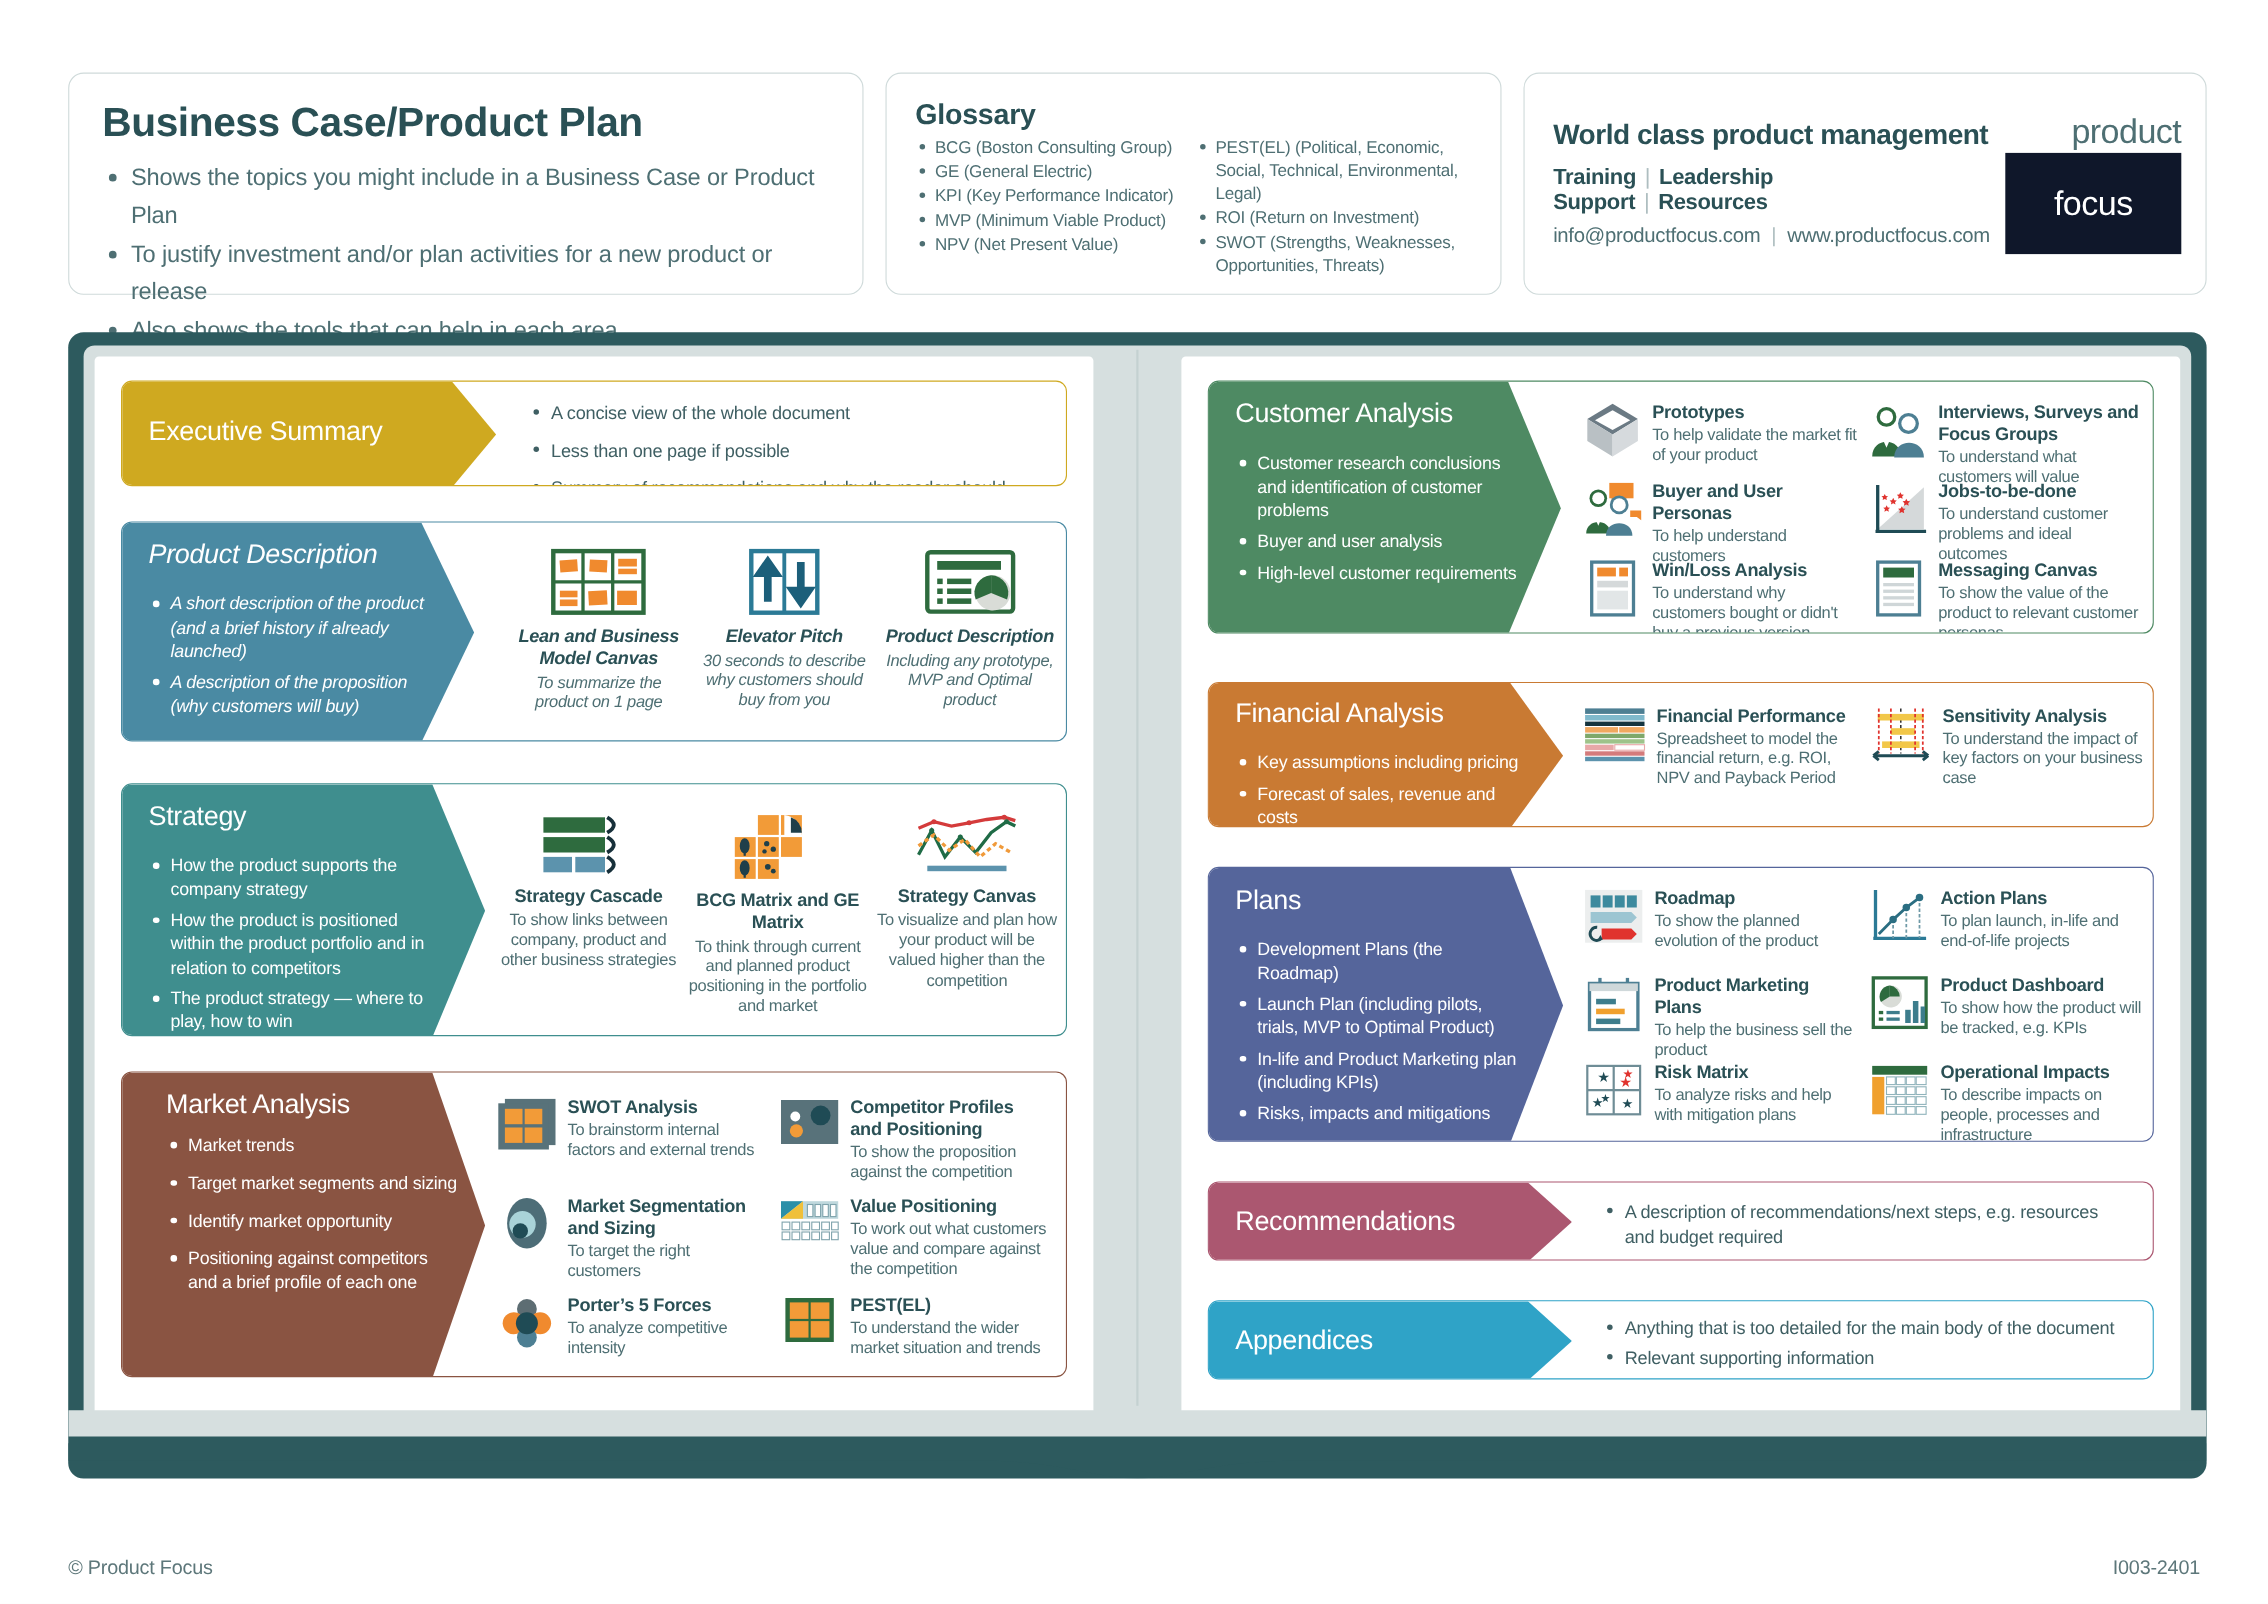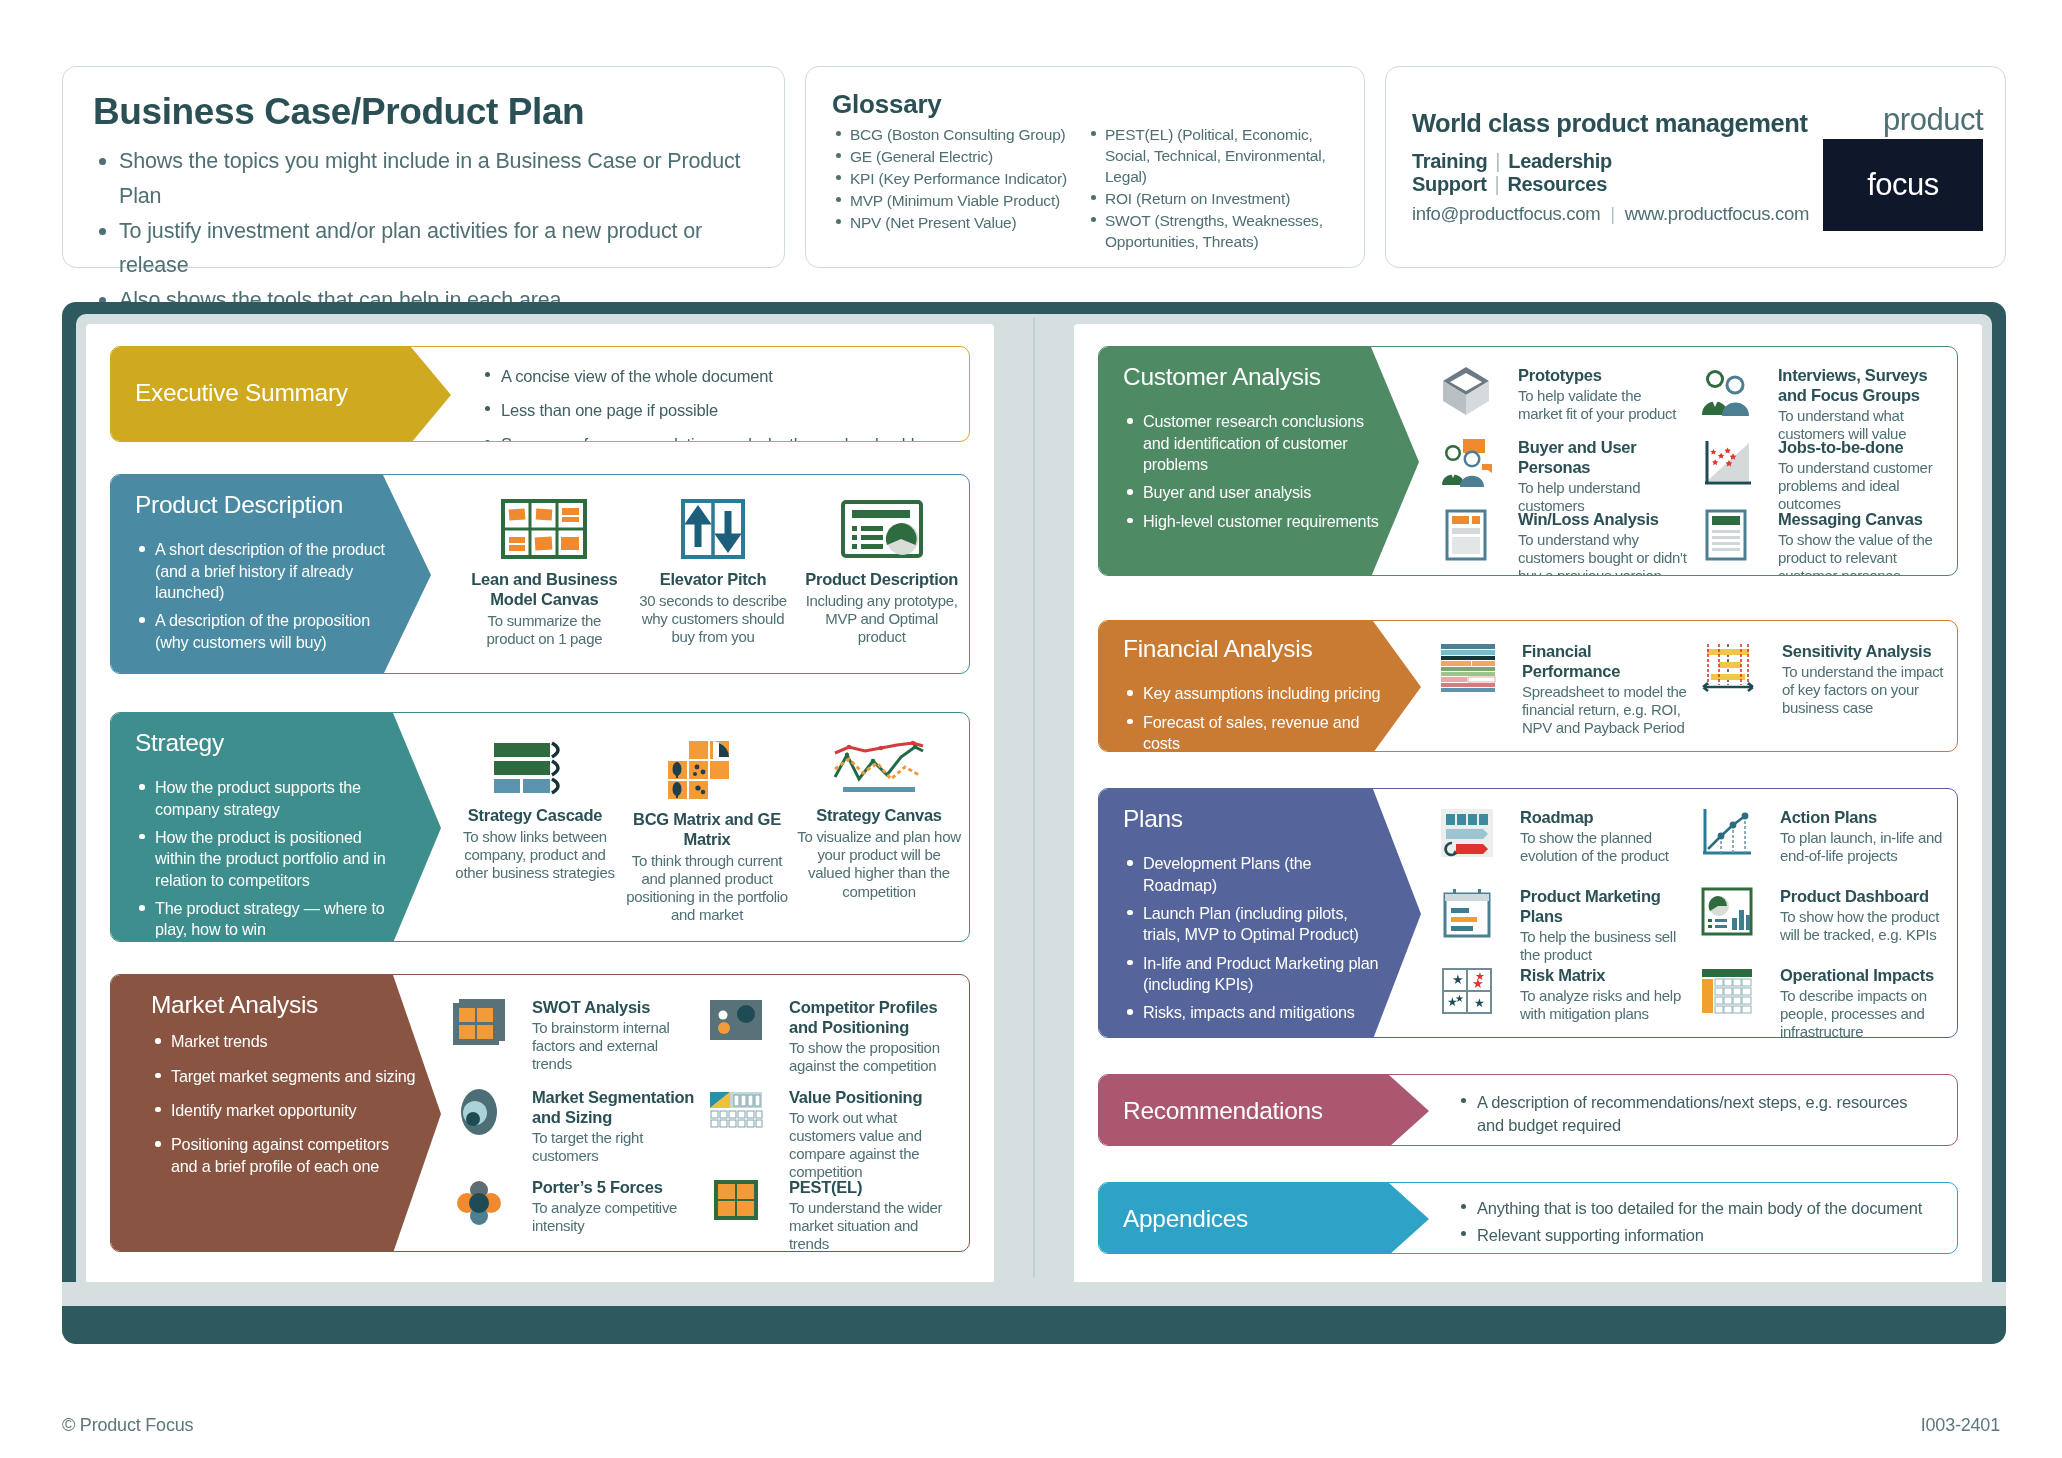--- a/index.html
+++ b/index.html
@@ -75,21 +75,21 @@
       border-radius:50%; background:#3f5f63; }
 
   
   .tools-v { position:absolute; display:flex; }
   .tool-col { text-align:center; }
   .tool-name { font-size:16.5px; font-weight:bold; color:#2a5055; line-height:1.2;
       letter-spacing:-0.25px; margin-top:9px; }
   .tool-desc { font-size:15px; color:#4e6f73; line-height:1.22; letter-spacing:-0.3px; margin-top:2px; }
 
   .tools-h { position:absolute; display:grid; }
-  .tool-row { display:flex; gap:25px; align-items:flex-start; }
+  .tool-row { display:flex; gap:9px; align-items:flex-start; }
   .tool-row .ticon { flex:0 0 auto; }
   .tool-row .ttxt { padding-top:1px; }
   .tool-row .tool-name { margin-top:0; text-align:left; font-size:16.5px; }
   .tool-row .tool-desc { text-align:left; font-size:15px; line-height:1.2; margin-top:1px; }
 
   .ico { display:block; }
 
   
   .foot { position:absolute; bottom:22px; left:62px; right:62px; display:flex;
       justify-content:space-between; color:#5d777a; font-size:18px; letter-spacing:-0.2px; }
@@ -167,21 +167,21 @@
         <div class="tab-title">Executive Summary</div>
       </div>
     </div>
     <ul class="body-ul" style="position:absolute; left:368px; top:18px; width:470px;">
       <li>A concise view of the whole document</li>
       <li>Less than one page if possible</li>
       <li>Summary of recommendations and why the reader should support them</li>
     </ul>
   </div>
 
-  <div class="sec" style="left:48px; top:172px; width:860px; height:200px; border-color:#4a8aa3;">
+  <div class="sec" style="left:48px; top:172px; width:860px; height:200px; border-color:#4a8aa3;font-style:italic;">
     <div class="tab" style="width:320px;">
       <svg class="tab-shape" viewBox="0 0 320 200" preserveAspectRatio="none">
         <path d="M0,0 L272,0 L320,100 L272,200 L0,200 Z" fill="#4a8aa3"></path>
       </svg>
       <div class="tab-inner">
         <div class="tab-title">Product Description</div>
         <ul class="tab-ul" style="width:260px;">
           <li>A short description of the product (and a brief history if already launched)</li>
           <li>A description of the proposition (why customers will buy)</li>
         </ul>

